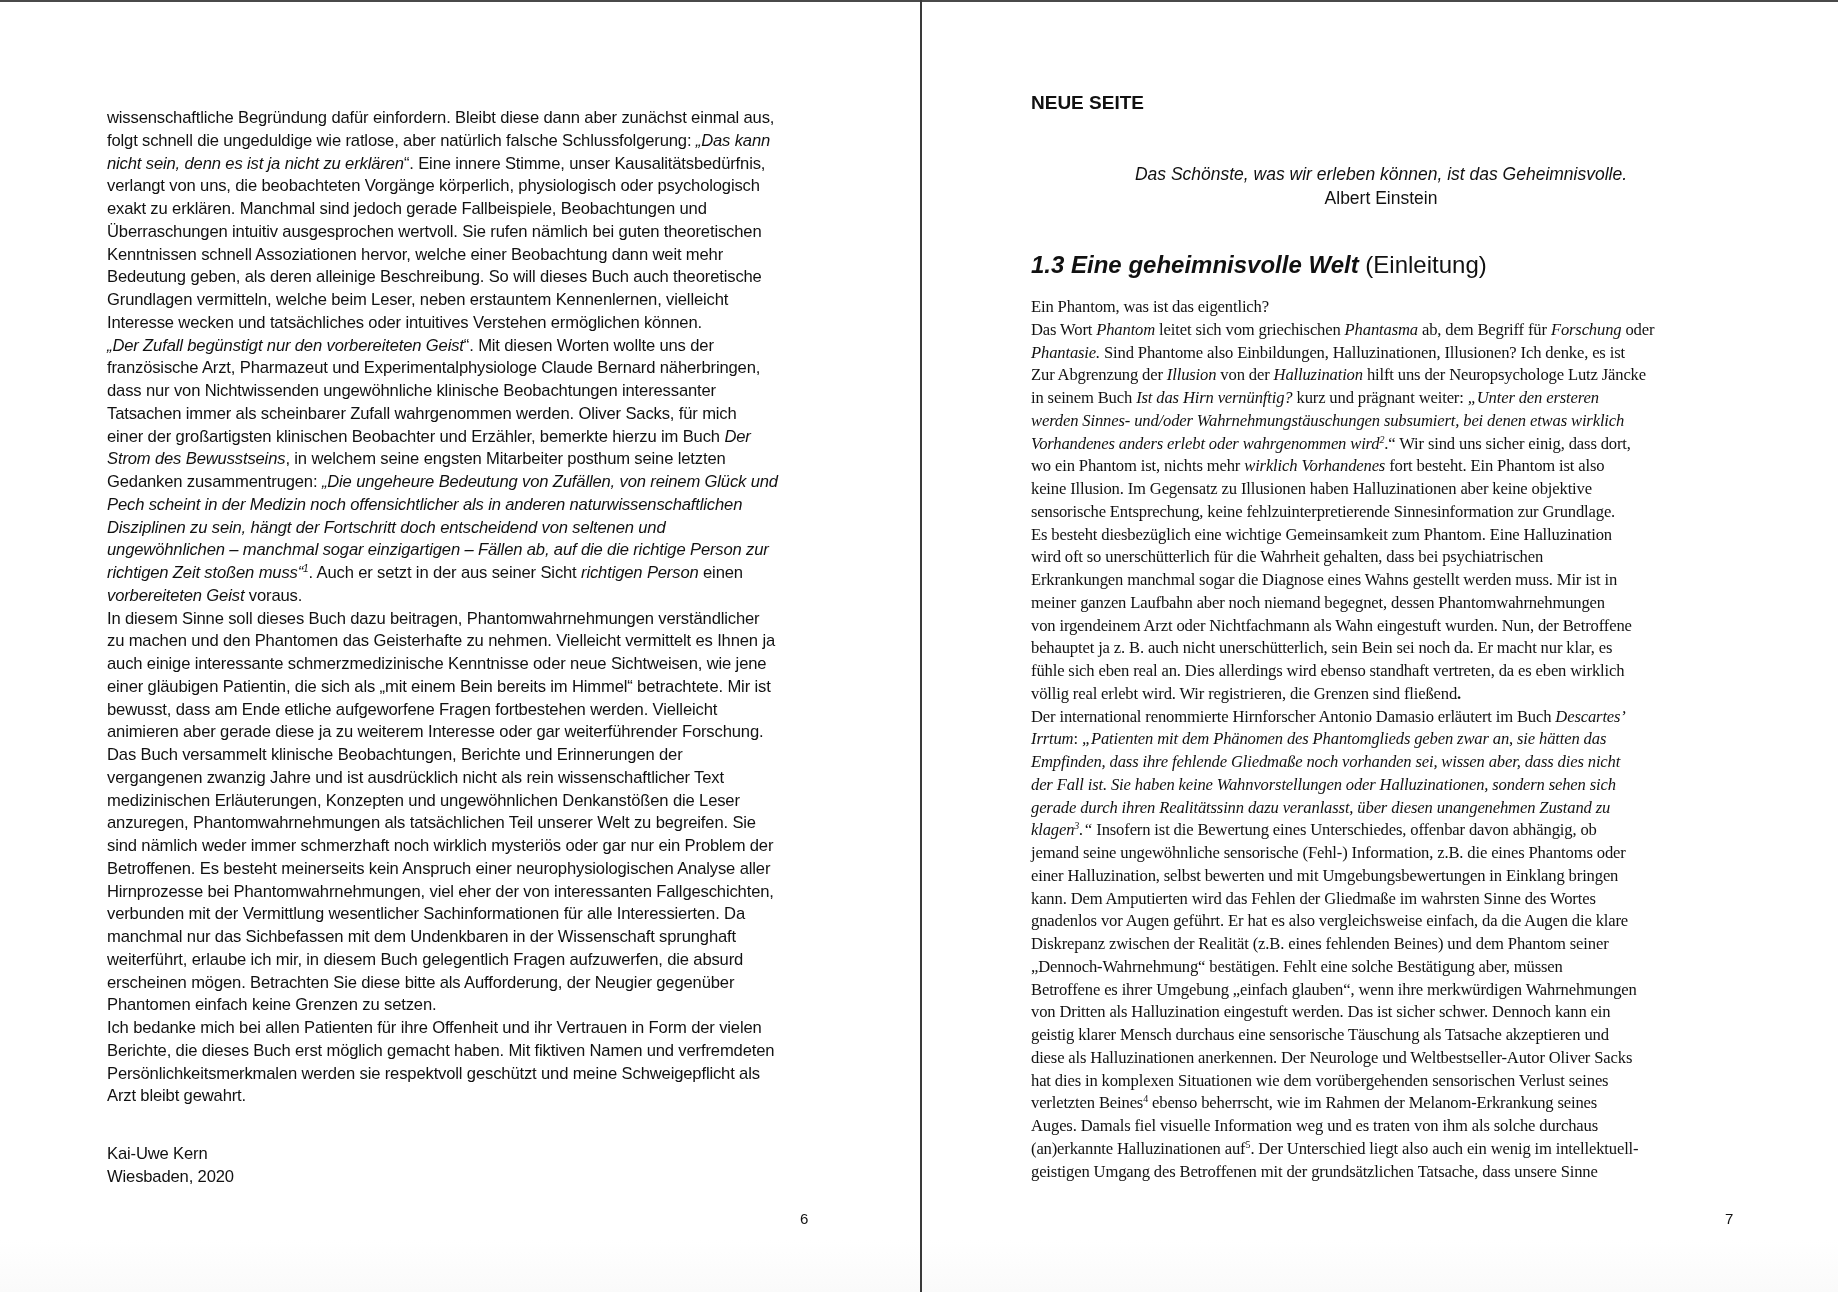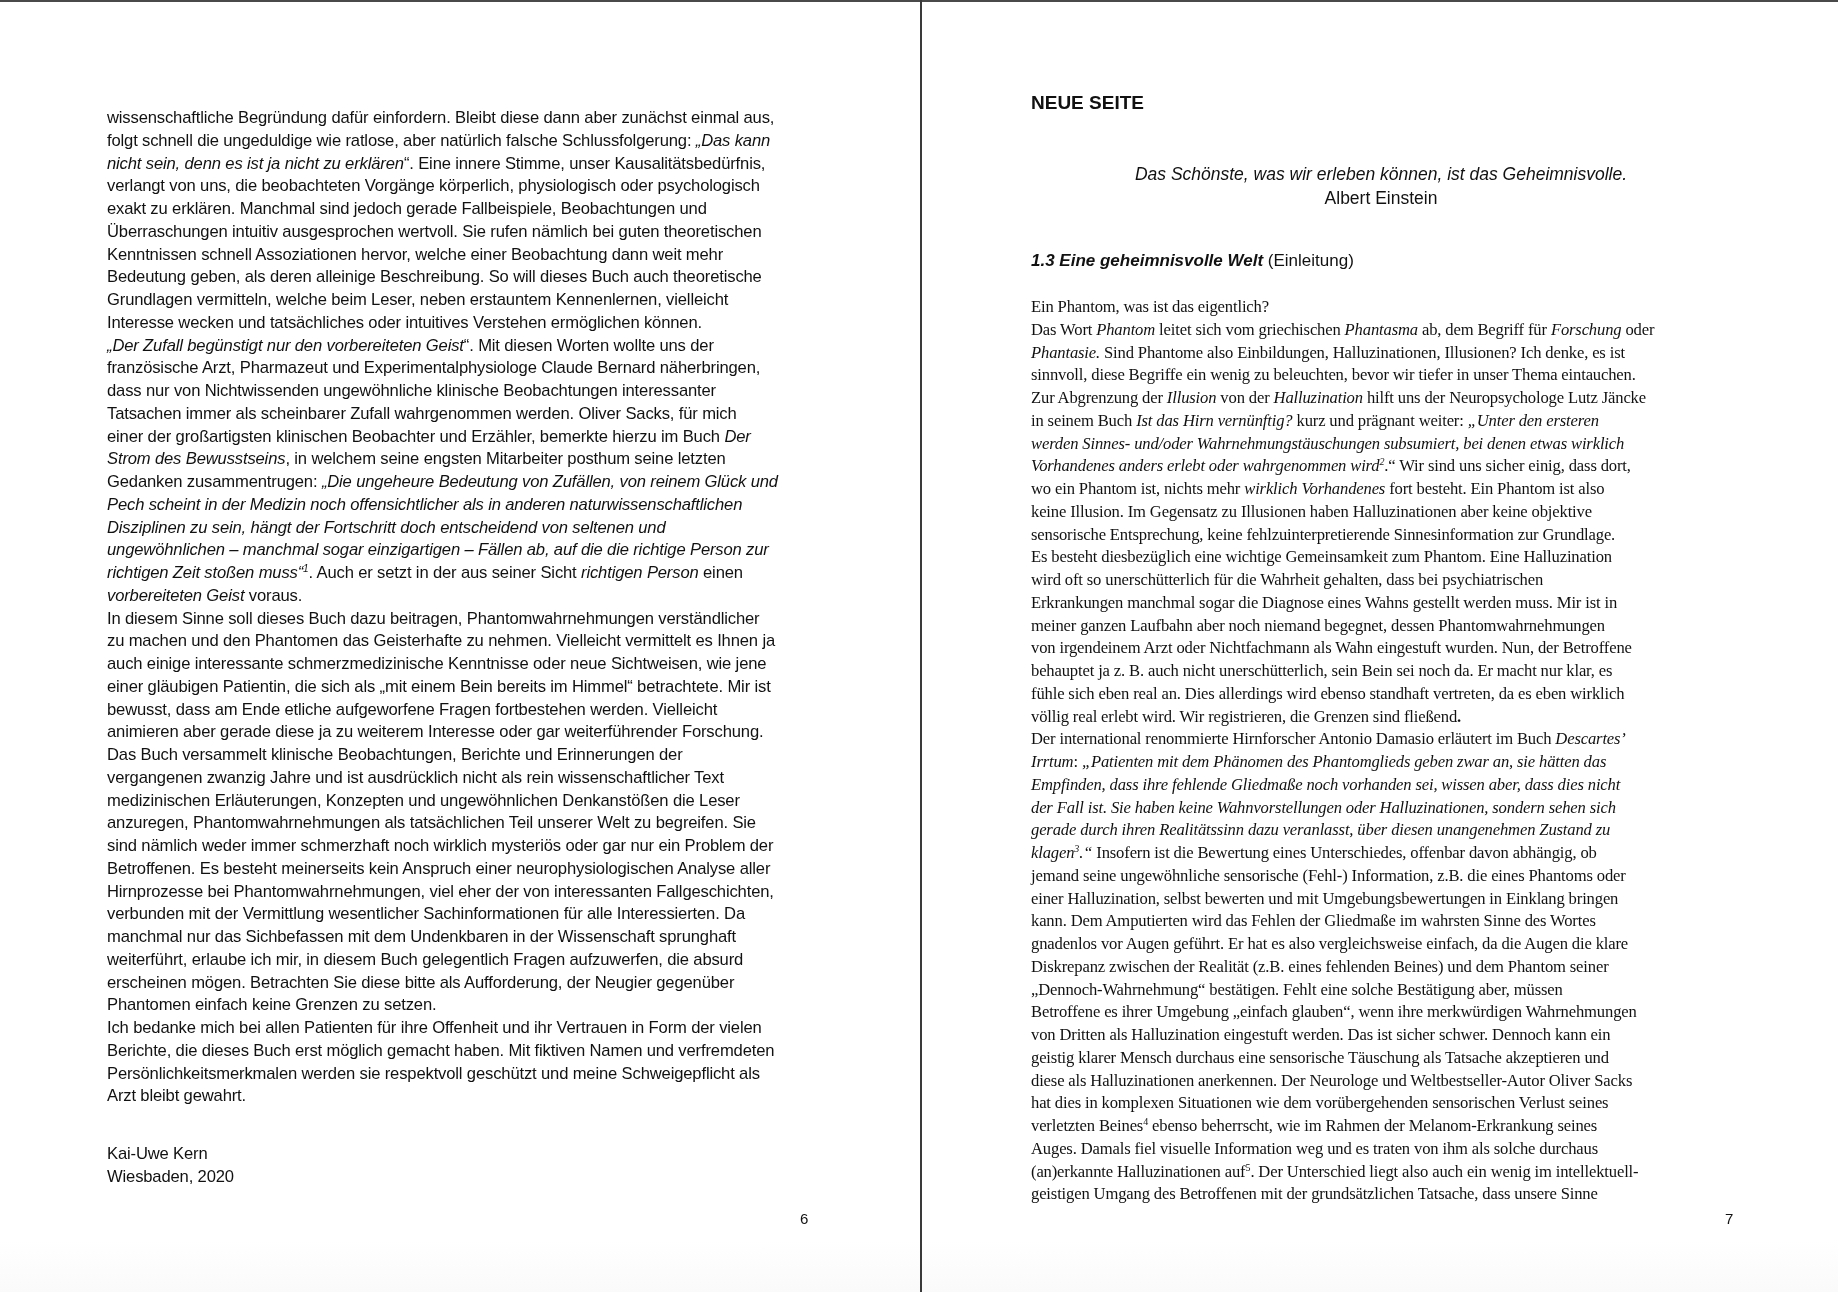--- a/index.html
+++ b/index.html
@@ -20,21 +20,21 @@
   sup { font-size: 10px; vertical-align: 6px; line-height: 0; }
   .left-body { left: 107px; top: 107px; }
   .signature { left: 107px; top: 1143px; }
   .page-number { position: absolute; font-size: 15px; top: 1210px; }
   .pn-left { left: 800px; }
   .pn-right { left: 1725px; }
   .neue-seite { position: absolute; left: 1031px; top: 92px; font-size: 19px; font-weight: bold; }
   .epigraph { position: absolute; left: 1031px; width: 700px; top: 162px; text-align: center; font-size: 17.5px; line-height: 24px; }
   .epigraph .quote { font-style: italic; display: block; }
   .epigraph .author { display: block; }
-  .section-heading { position: absolute; left: 1031px; top: 251px; font-size: 17px; }
+  .section-heading { position: absolute; left: 1031px; top: 251px; font-size: 24px; }
   .section-heading .num-title { font-weight: bold; font-style: italic; }
   .right-body { left: 1031px; top: 296px; font-family: Liberation Serif, serif; }
 </style>
 </head>
 <body>
 
 <div class="top-border"></div>
 
 <div class="page page-left">
   <div class="text-block left-body">
@@ -98,21 +98,20 @@
   <span class="quote">Das Schönste, was wir erleben können, ist das Geheimnisvolle.</span>
   <span class="author">Albert Einstein</span>
 </div>
 <div class="section-heading">
   <span class="num-title">1.3 Eine geheimnisvolle Welt</span><span> (Einleitung)</span>
 </div>
 <div class="text-block right-body">
     <span class="line"><span>Ein Phantom, was ist das eigentlich?</span></span>
     <span class="line"><span>Das Wort </span><span class="it">Phantom</span><span> leitet sich vom griechischen </span><span class="it">Phantasma</span><span> ab, dem Begriff für </span><span class="it">Forschung</span><span> oder</span></span>
     <span class="line"><span class="it">Phantasie.</span><span> Sind Phantome also Einbildungen, Halluzinationen, Illusionen? Ich denke, es ist</span></span>
-    <span class="line"><span>sinnvoll, diese Begriffe ein wenig zu beleuchten, bevor wir tiefer in unser Thema eintauchen.</span></span>
     <span class="line"><span>Zur Abgrenzung der </span><span class="it">Illusion</span><span> von der </span><span class="it">Halluzination</span><span> hilft uns der Neuropsychologe Lutz Jäncke</span></span>
     <span class="line"><span>in seinem Buch </span><span class="it">Ist das Hirn vernünftig?</span><span> kurz und prägnant weiter: </span><span class="it">„Unter den ersteren</span></span>
     <span class="line"><span class="it">werden Sinnes- und/oder Wahrnehmungstäuschungen subsumiert, bei denen etwas wirklich</span></span>
     <span class="line"><span class="it">Vorhandenes anders erlebt oder wahrgenommen wird</span><sup class="it">2</sup><span>.“ Wir sind uns sicher einig, dass dort,</span></span>
     <span class="line"><span>wo ein Phantom ist, nichts mehr </span><span class="it">wirklich Vorhandenes</span><span> fort besteht. Ein Phantom ist also</span></span>
     <span class="line"><span>keine Illusion. Im Gegensatz zu Illusionen haben Halluzinationen aber keine objektive</span></span>
     <span class="line"><span>sensorische Entsprechung, keine fehlzuinterpretierende Sinnesinformation zur Grundlage.</span></span>
     <span class="line"><span>Es besteht diesbezüglich eine wichtige Gemeinsamkeit zum Phantom. Eine Halluzination</span></span>
     <span class="line"><span>wird oft so unerschütterlich für die Wahrheit gehalten, dass bei psychiatrischen</span></span>
     <span class="line"><span>Erkrankungen manchmal sogar die Diagnose eines Wahns gestellt werden muss. Mir ist in</span></span>

